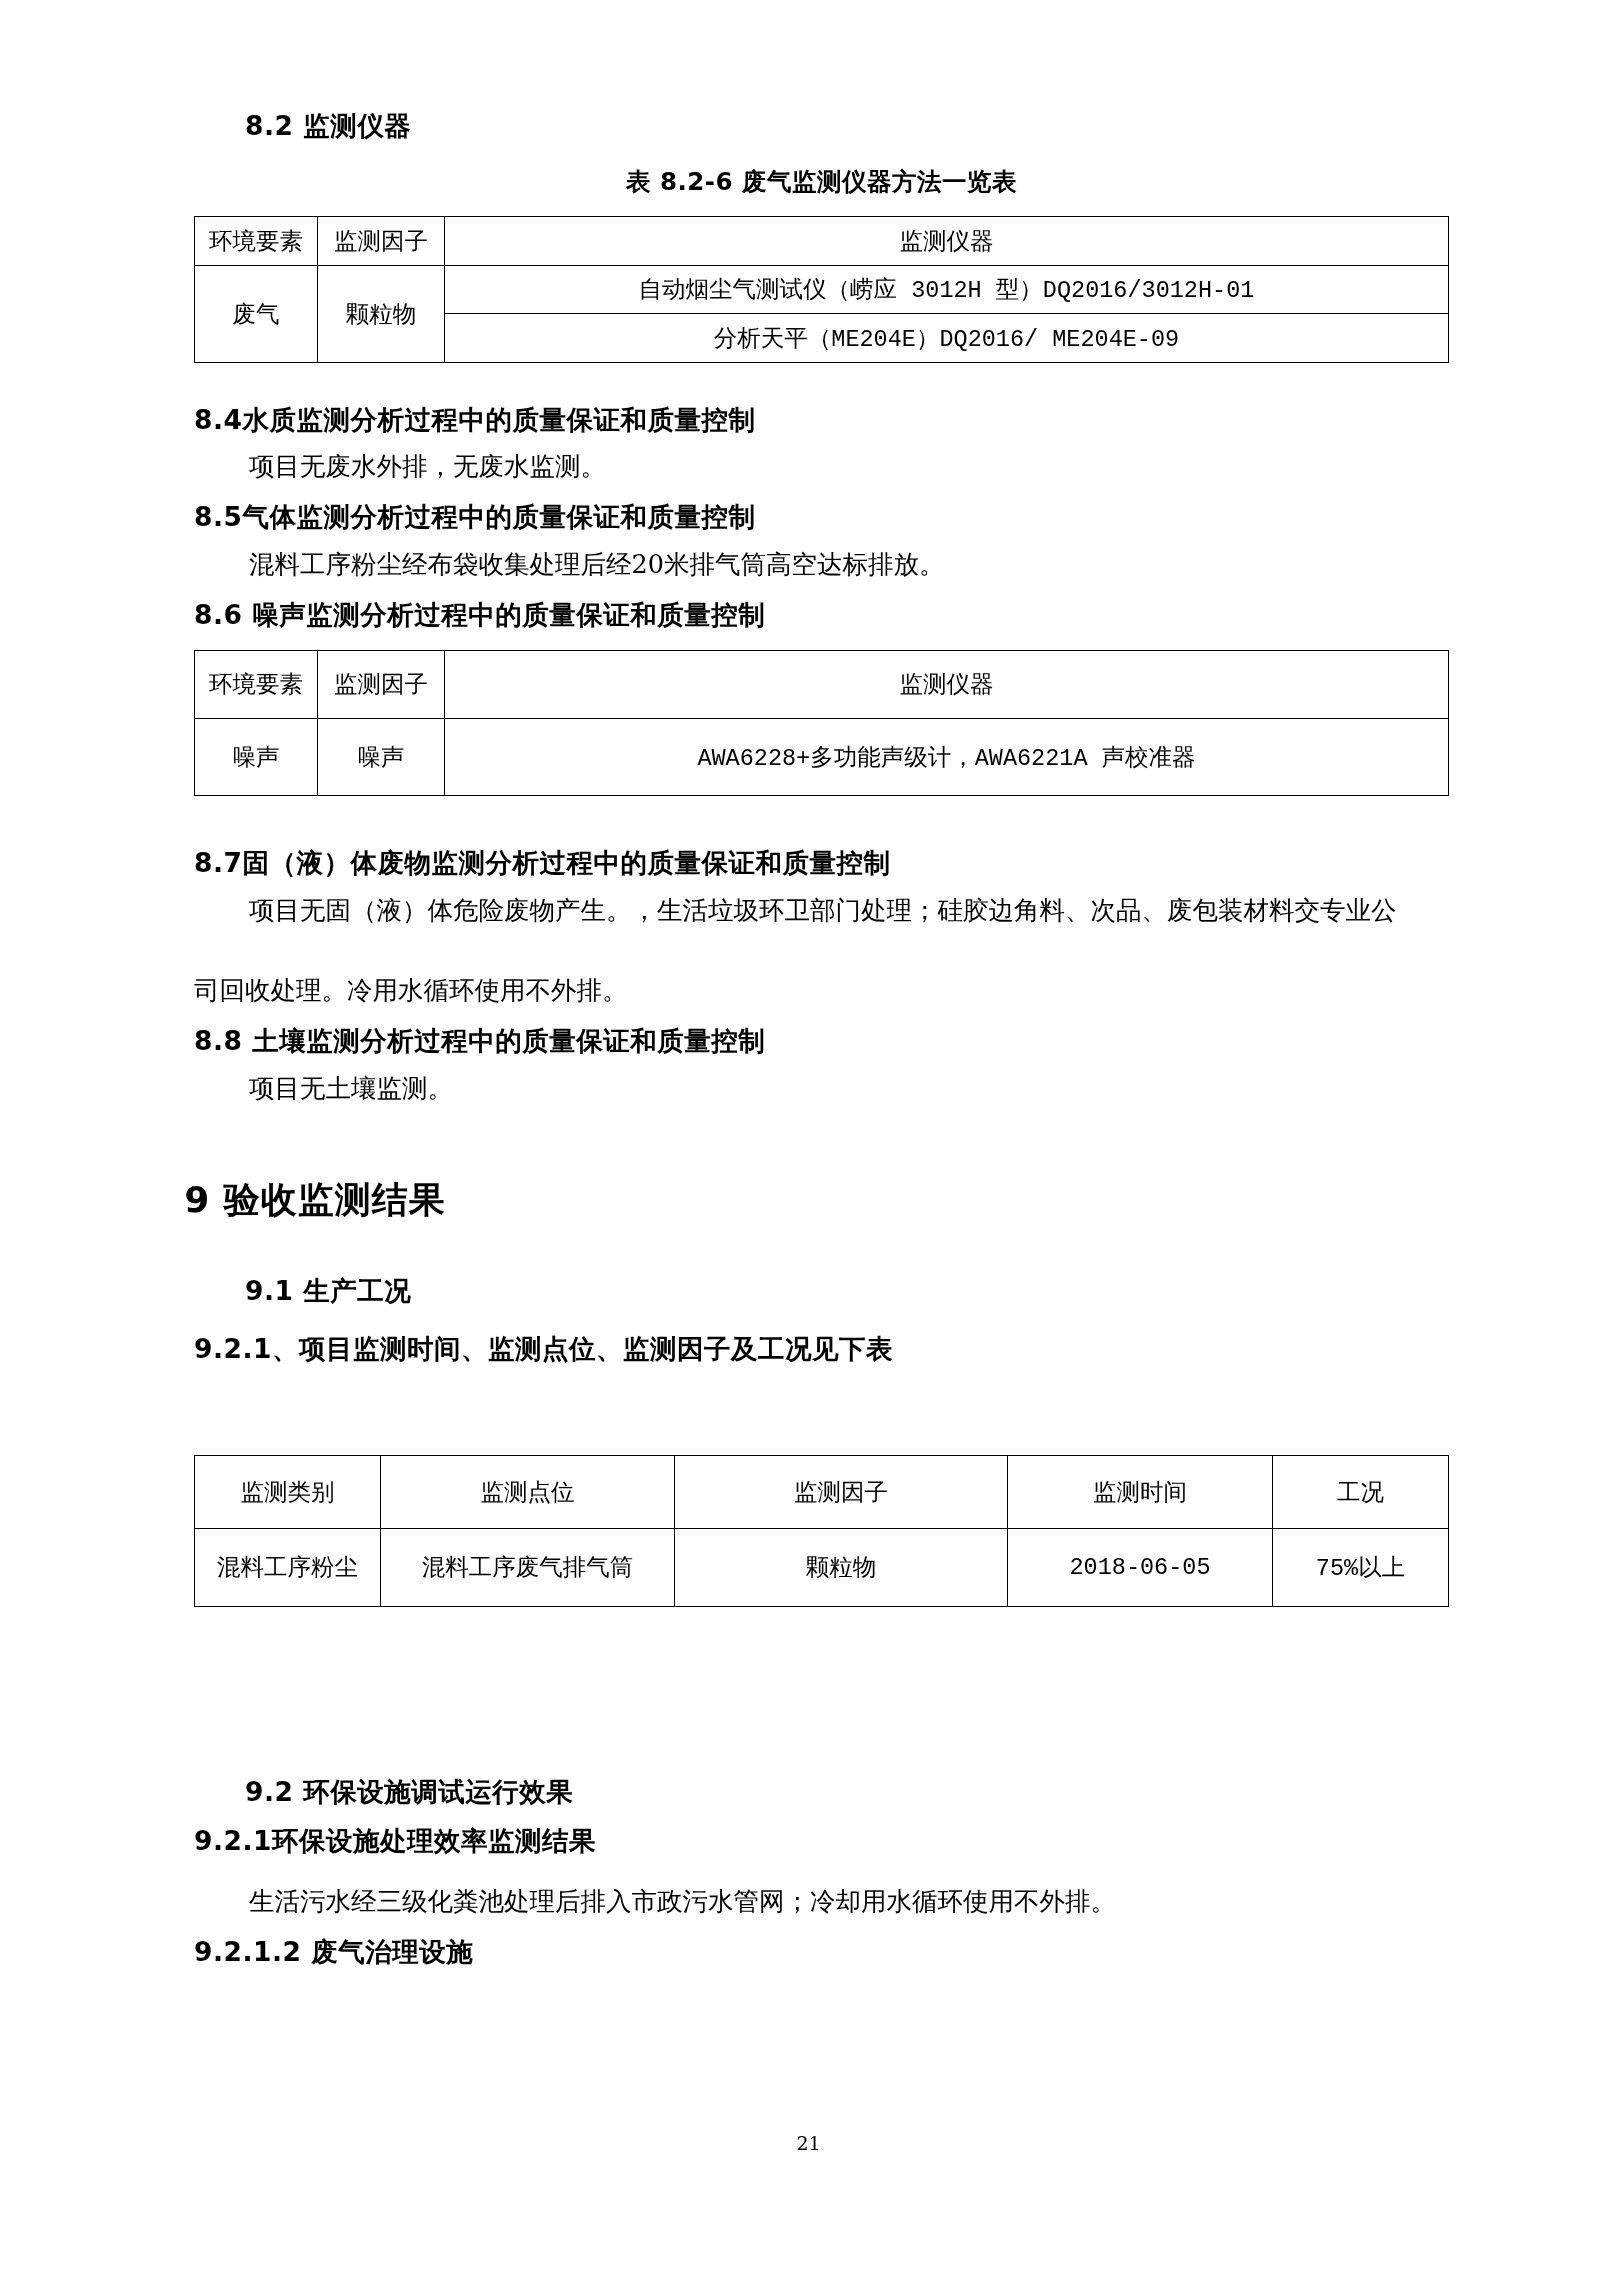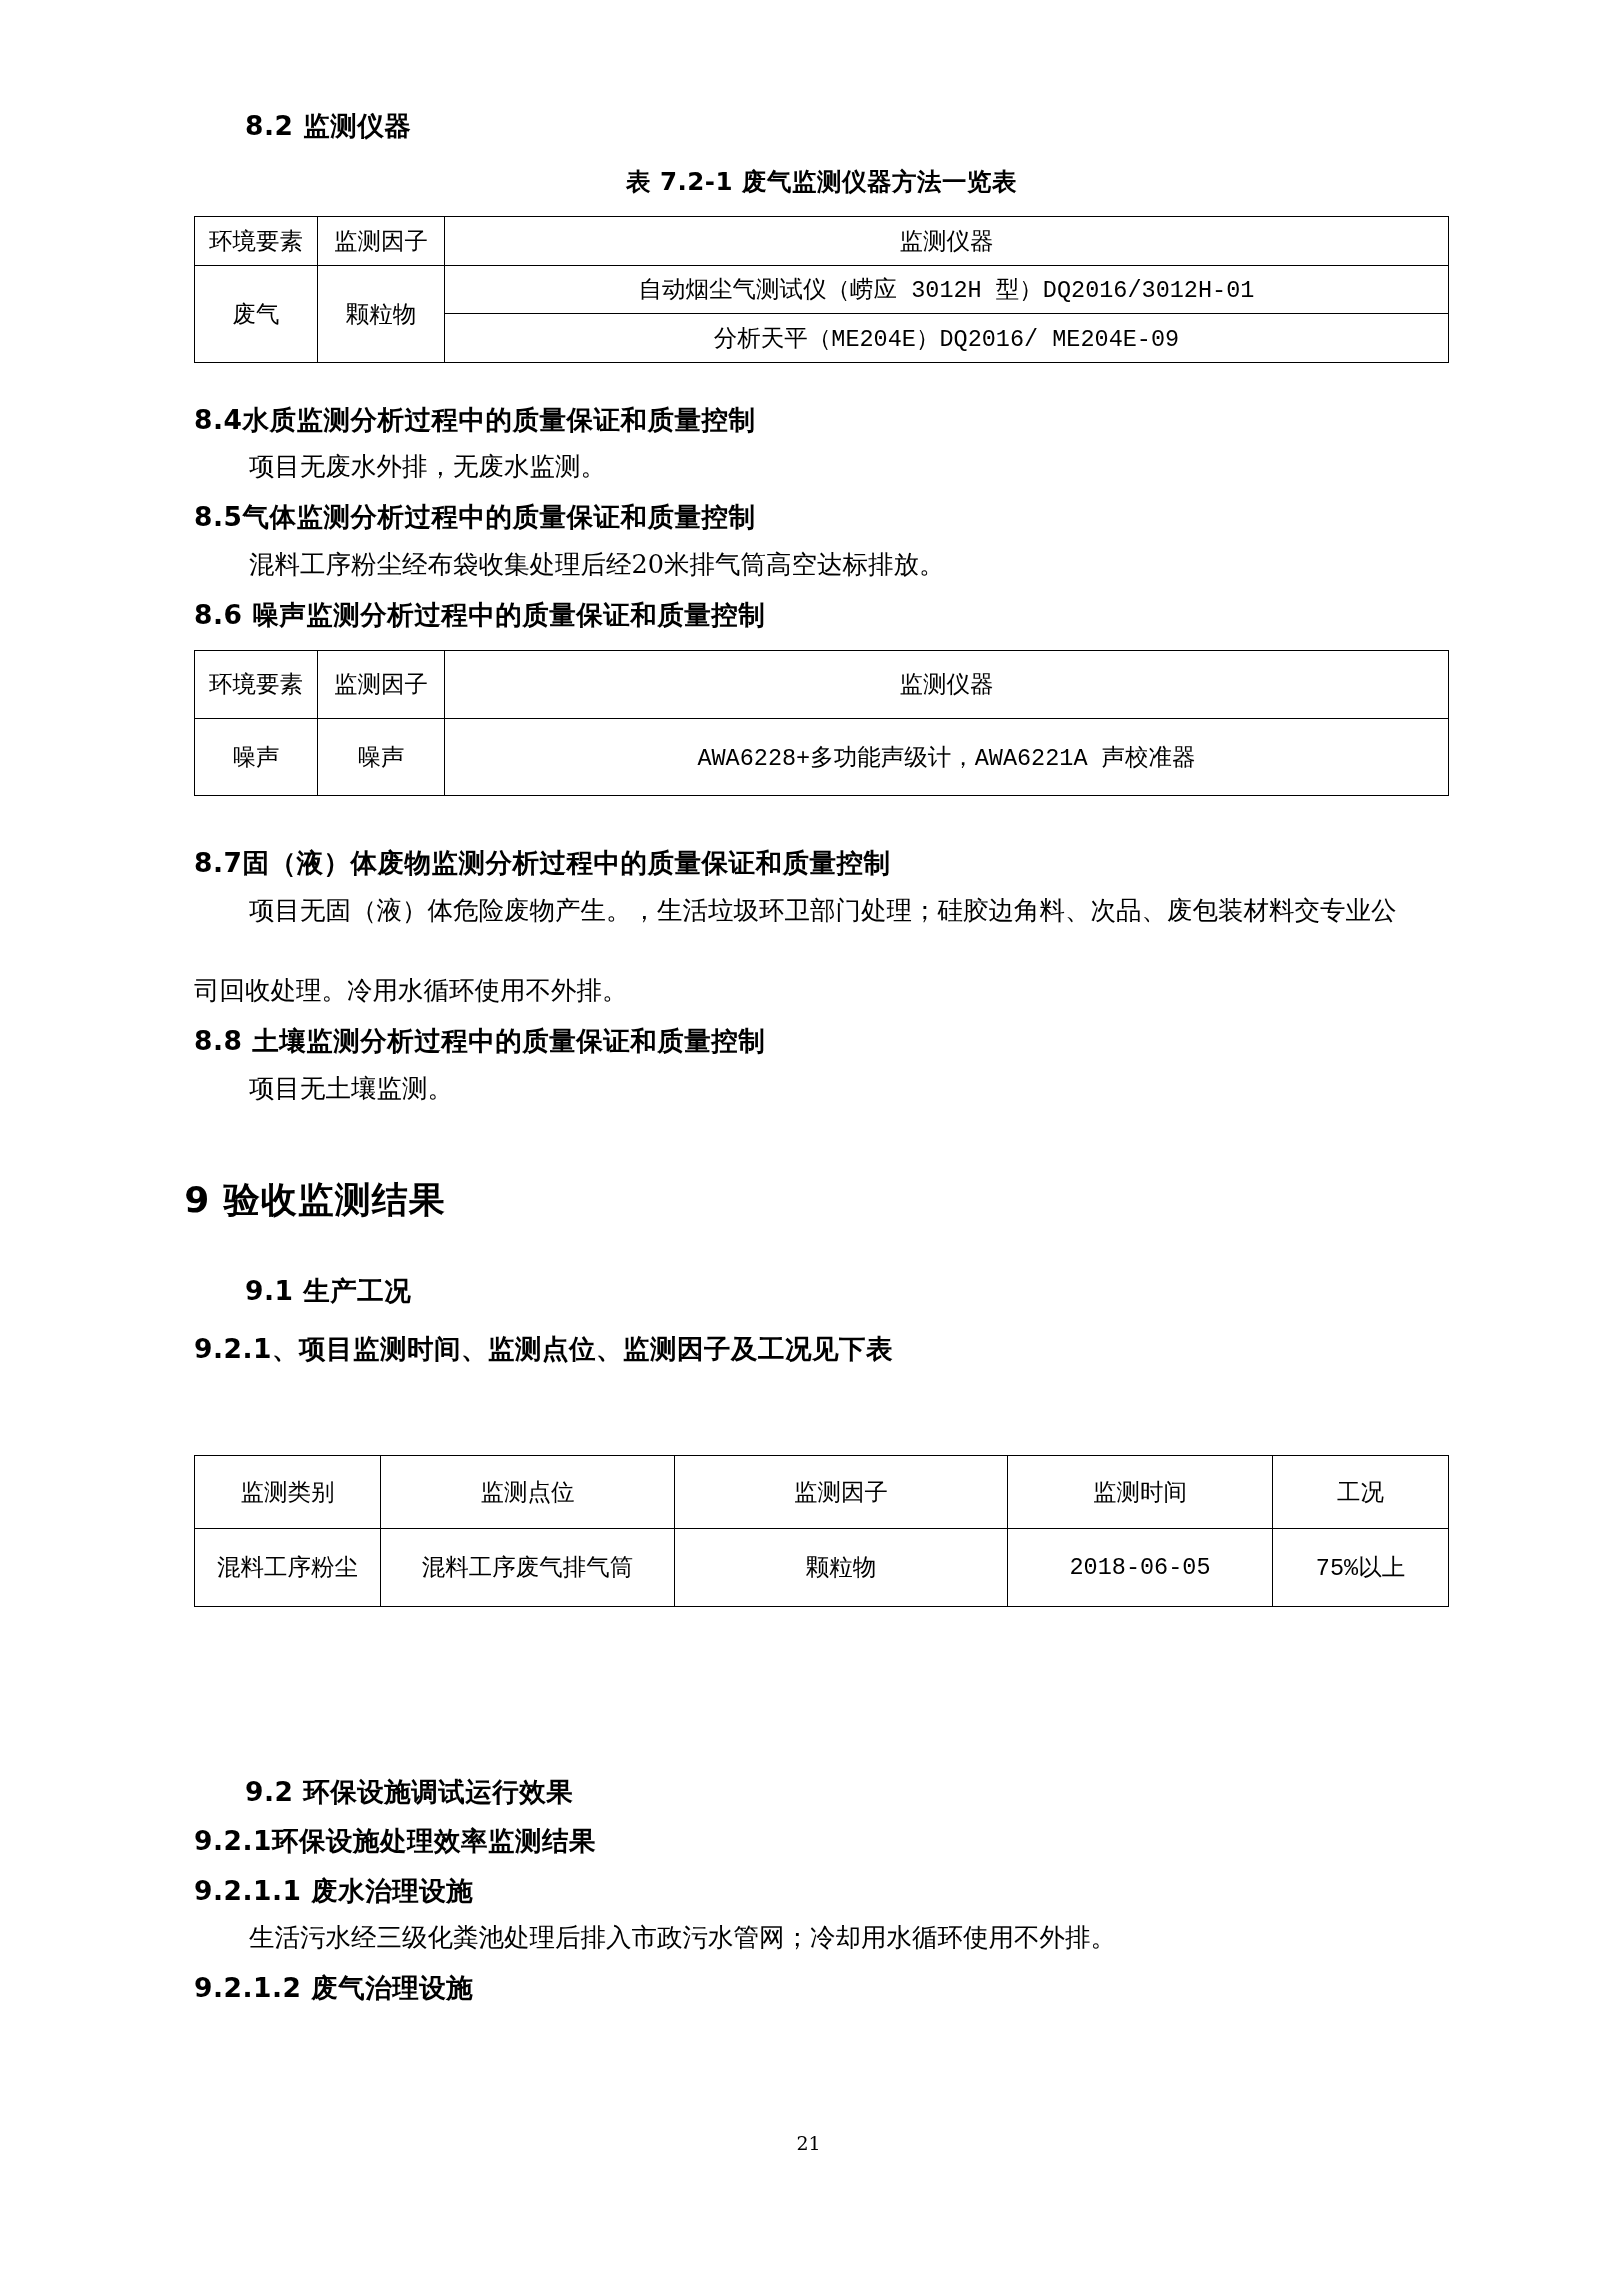--- a/index.html
+++ b/index.html
@@ -104,21 +104,21 @@
 
 <div class="page">
   <div class="content">
 
     <div class="sp-110"></div>
 
     <div class="h-sub indent1">8.2 监测仪器</div>
 
     <div class="sp-22"></div>
 
-    <div class="tbl-caption">表 7.2-1 废气监测仪器方法一览表</div>
+    <div class="tbl-caption">表 8.2-6 废气监测仪器方法一览表</div>
 
     <div class="sp-18"></div>
 
     <table class="doc">
       <colgroup>
         <col style="width:123px">
         <col style="width:127px">
         <col>
       </colgroup>
       <tbody>
@@ -233,21 +233,20 @@
     <div class="sp-60"></div>
 
     <div class="h-sub indent1">9.2 环保设施调试运行效果</div>
 
     <div class="sp-14"></div>
 
     <div class="h-sub">9.2.1环保设施处理效率监测结果</div>
 
     <div class="sp-14"></div>
 
-    <div class="h-sub">9.2.1.1 废水治理设施</div>
 
     <div class="sp-10"></div>
 
     <div class="para">生活污水经三级化粪池处理后排入市政污水管网；冷却用水循环使用不外排。</div>
 
     <div class="sp-14"></div>
 
     <div class="h-sub">9.2.1.2 废气治理设施</div>
 
   </div>

